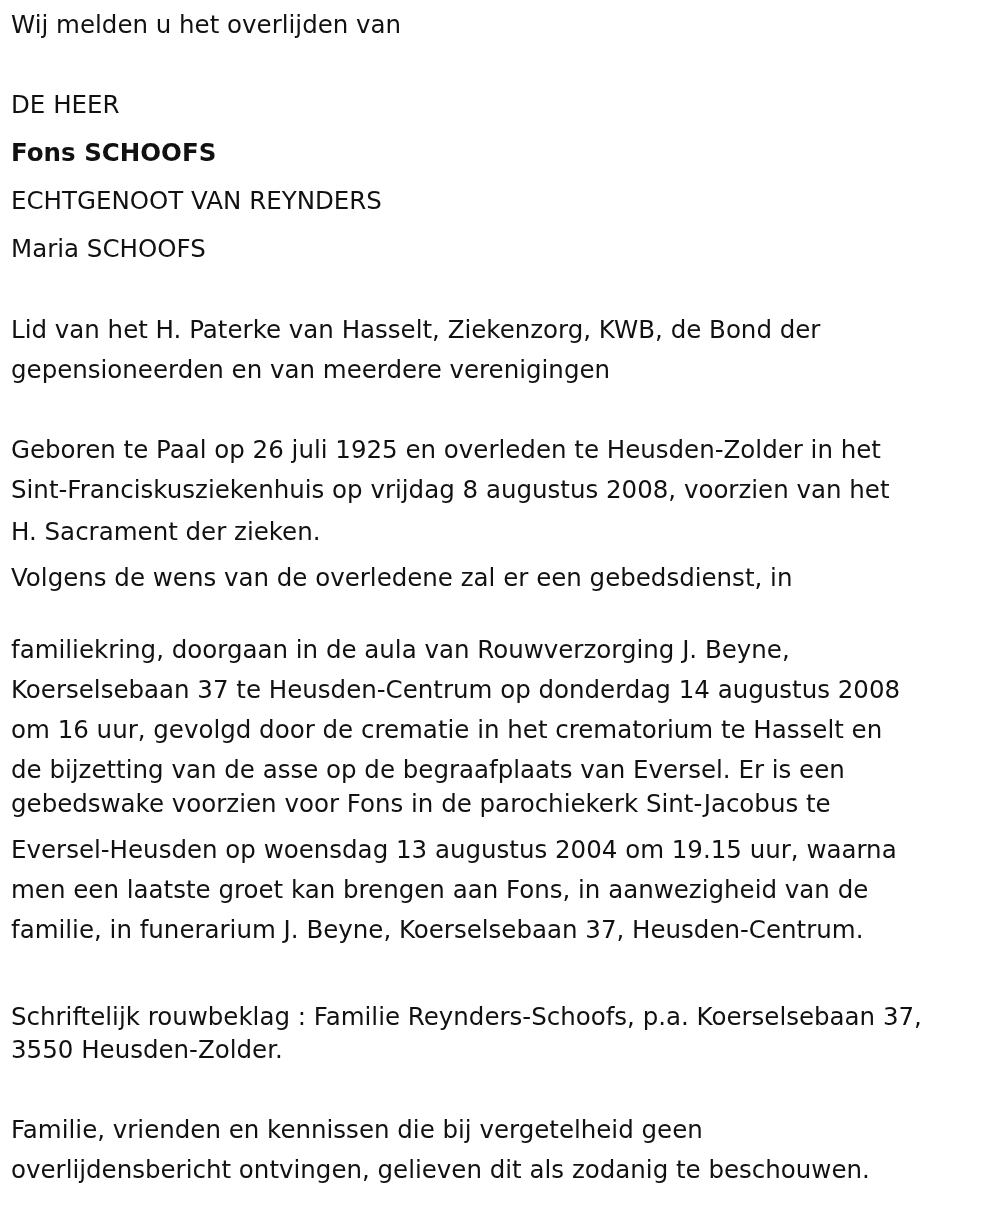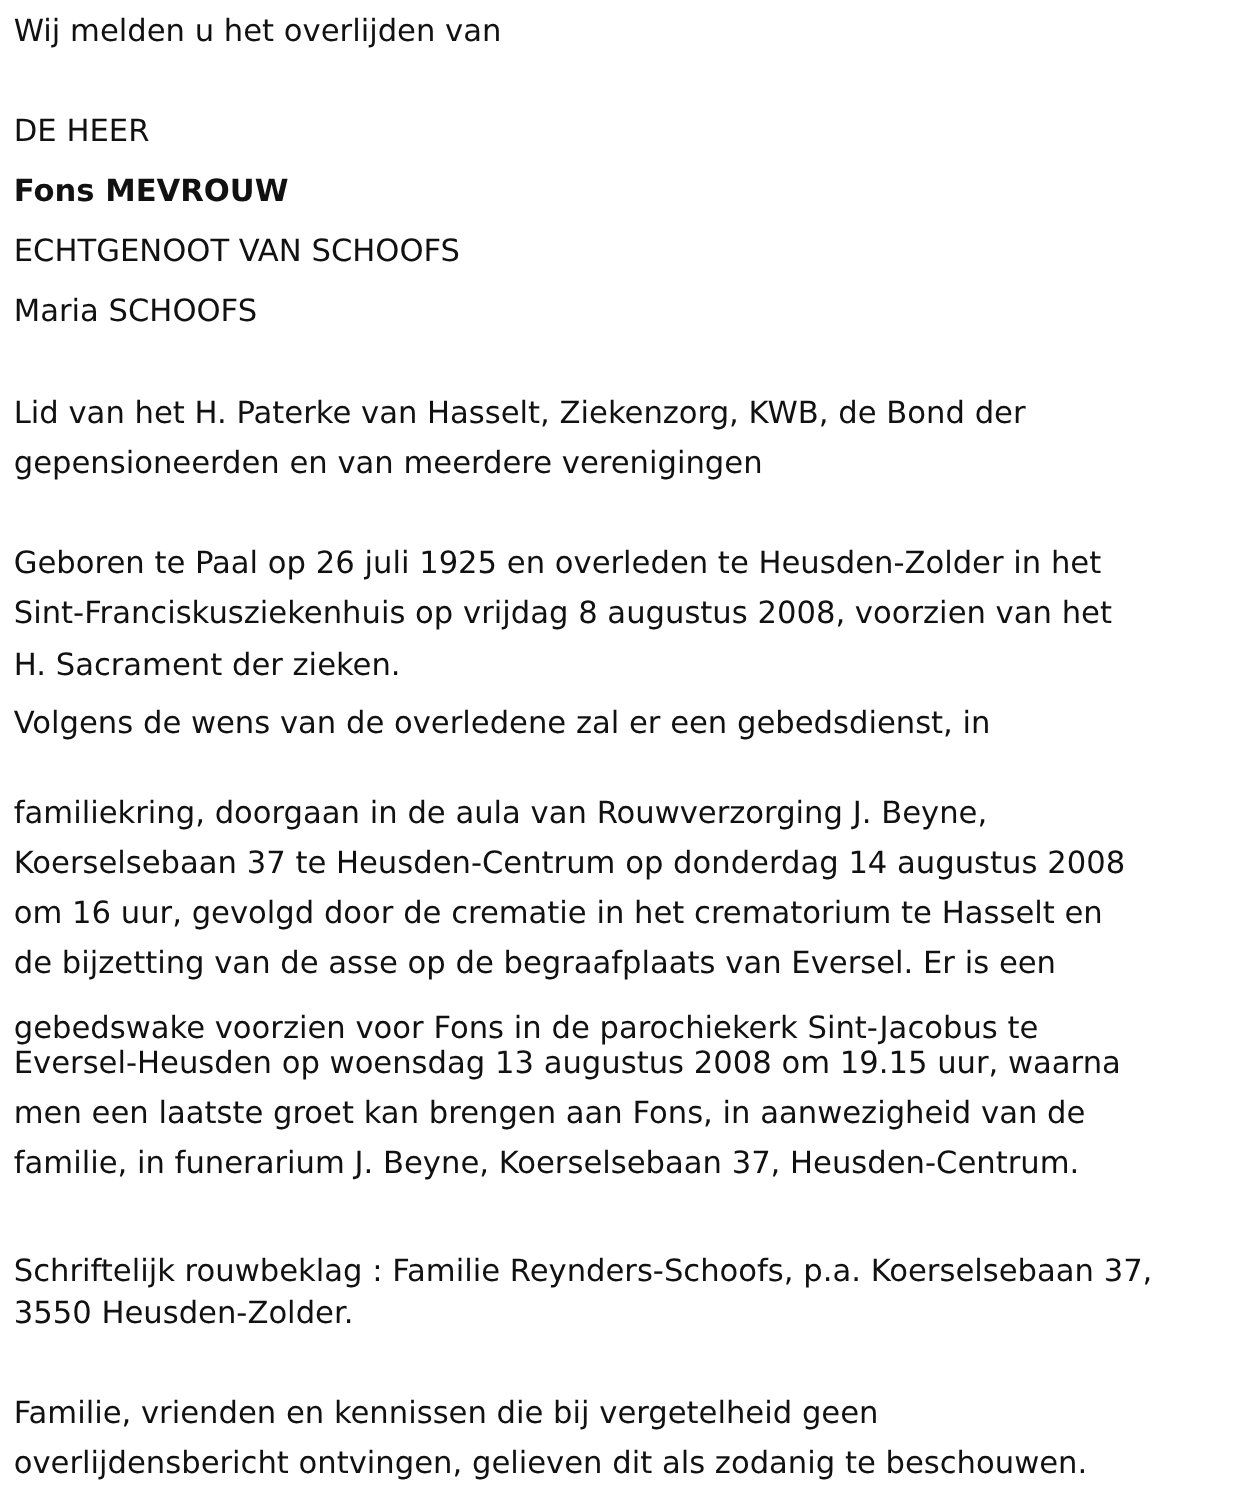--- a/index.html
+++ b/index.html
@@ -33,44 +33,44 @@
   </style>
 </head>
 <body>
 
 <div class="doc">
 
   <div class="line" style="top:5px">Wij melden u het overlijden van</div>
 
   <div>
     <div class="line" style="top:85px">DE HEER</div>
-    <div class="line bold" style="top:133px">Fons MEVROUW</div>
-    <div class="line" style="top:181px">ECHTGENOOT VAN SCHOOFS</div>
+    <div class="line bold" style="top:133px">Fons SCHOOFS</div>
+    <div class="line" style="top:181px">ECHTGENOOT VAN REYNDERS</div>
     <div class="line" style="top:229px">Maria SCHOOFS</div>
   </div>
 
   <div>
     <div class="line" style="top:310px">Lid van het H. Paterke van Hasselt, Ziekenzorg, KWB, de Bond der</div>
     <div class="line" style="top:350px">gepensioneerden en van meerdere verenigingen</div>
   </div>
 
   <div>
     <div class="line" style="top:430px">Geboren te Paal op 26 juli 1925 en overleden te Heusden-Zolder in het</div>
     <div class="line" style="top:470px">Sint-Franciskusziekenhuis op vrijdag 8 augustus 2008, voorzien van het</div>
     <div class="line" style="top:512px">H. Sacrament der zieken.</div>
   </div>
 
   <div>
     <div class="line" style="top:558px">Volgens de wens van de overledene zal er een gebedsdienst, in</div>
     <div class="line" style="top:630px">familiekring, doorgaan in de aula van Rouwverzorging J. Beyne,</div>
     <div class="line" style="top:670px">Koerselsebaan 37 te Heusden-Centrum op donderdag 14 augustus 2008</div>
     <div class="line" style="top:710px">om 16 uur, gevolgd door de crematie in het crematorium te Hasselt en</div>
     <div class="line" style="top:750px">de bijzetting van de asse op de begraafplaats van Eversel. Er is een</div>
-    <div class="line" style="top:802px">gebedswake voorzien voor Fons in de parochiekerk Sint-Jacobus te</div>
-    <div class="line" style="top:830px">Eversel-Heusden op woensdag 13 augustus 2008 om 19.15 uur, waarna</div>
+    <div class="line" style="top:784px">gebedswake voorzien voor Fons in de parochiekerk Sint-Jacobus te</div>
+    <div class="line" style="top:830px">Eversel-Heusden op woensdag 13 augustus 2004 om 19.15 uur, waarna</div>
     <div class="line" style="top:870px">men een laatste groet kan brengen aan Fons, in aanwezigheid van de</div>
     <div class="line" style="top:910px">familie, in funerarium J. Beyne, Koerselsebaan 37, Heusden-Centrum.</div>
   </div>
 
   <div>
     <div class="line" style="top:997px">Schriftelijk rouwbeklag : Familie Reynders-Schoofs, p.a. Koerselsebaan 37,</div>
     <div class="line" style="top:1030px">3550 Heusden-Zolder.</div>
   </div>
 
   <div>

